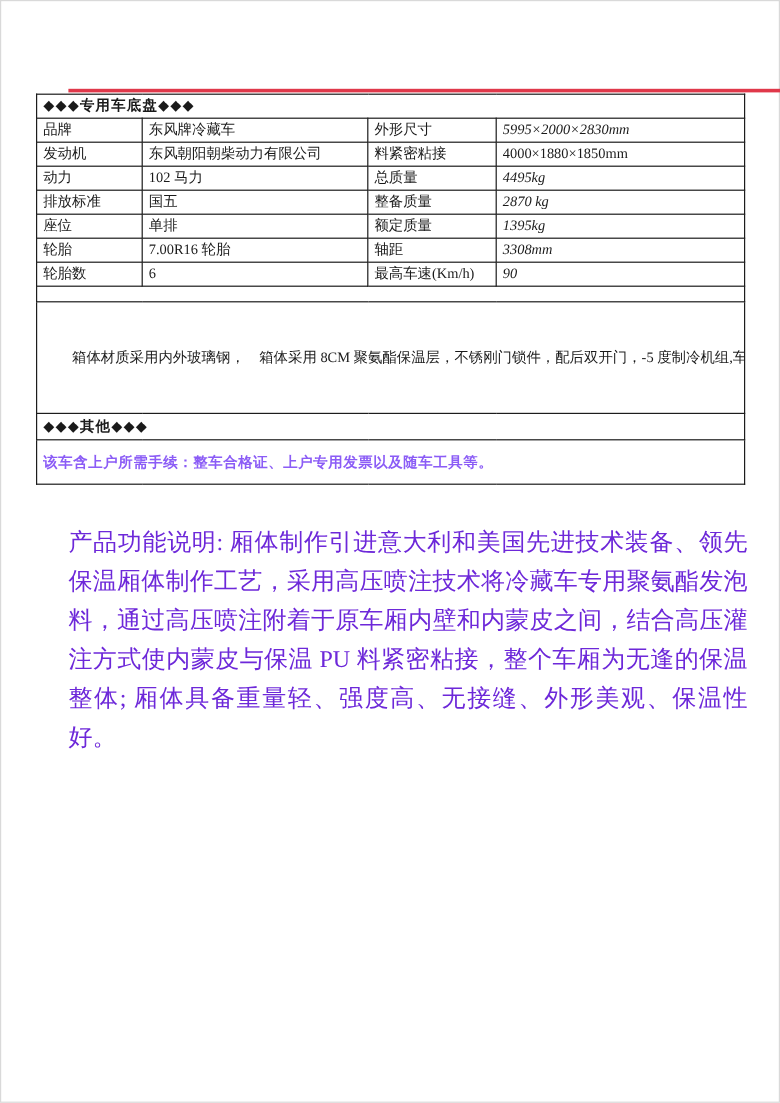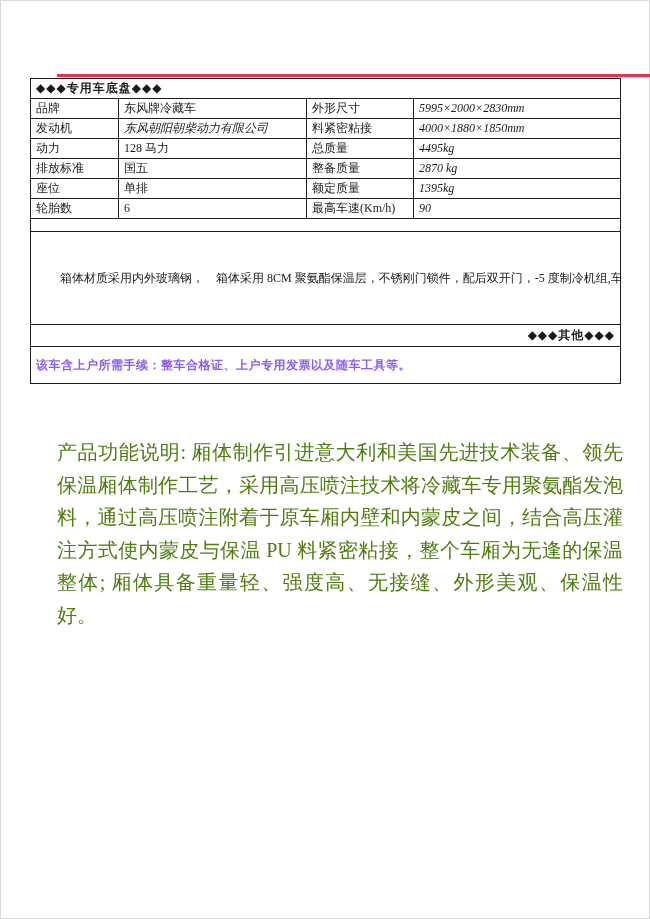--- a/index.html
+++ b/index.html
@@ -35,28 +35,28 @@
     font-size: 12px;
     vertical-align: middle;
     overflow: hidden;
     white-space: nowrap;
   }
   td.section-title {
     font-weight: bold;
     font-size: 13px;
     letter-spacing: 1px;
   }
-  td.small-text { font-size: 10.5px; font-style: italic; }
+  td.small-text { font-size: 10.5px; }
   td.dim-val { font-size: 13px; font-style: italic; }
   tr.hdr-row   { height: 20px; }
   tr.data-row  { height: 20px; }
   tr.spacer-row{ height: 13px; }
   tr.boxhdr-row{ height: 23px; }
   tr.desc-row  { height: 93px; }
-  tr.other-row { height: 22px; text-align: right; }
+  tr.other-row { height: 22px; }
   tr.notice-row{ height: 37px; }
   td.box-desc {
     white-space: normal;
     vertical-align: top;
     padding: 9px 7px 4px 7px;
     font-size: 12.5px;
     line-height: 21px;
     text-indent: 2em;
     text-align: justify;
   }
@@ -67,21 +67,21 @@
     letter-spacing: 0.5px;
   }
   .product-desc {
     position: absolute;
     left: 57px; top: 436px;
     width: 566px;
     font-size: 20px;
     line-height: 32.5px;
     text-align: justify;
     text-justify: inter-ideograph;
-    color: #4d7c0f;
+    color: #6d28d9;
   }
 </style>
 </head>
 <body>
 
 <div class="page-edge"></div>
 <div class="red-line"></div>
 
 <table class="spec">
   <colgroup>
@@ -101,35 +101,41 @@
     <td class="dim-val">5995×2000×2830mm</td>
   </tr>
   <tr class="data-row">
     <td>发动机</td>
     <td class="small-text">东风朝阳朝柴动力有限公司</td>
     <td>料紧密粘接</td>
     <td class="small-text">4000×1880×1850mm</td>
   </tr>
   <tr class="data-row">
     <td>动力</td>
-    <td>128 马力</td>
+    <td>102 马力</td>
     <td>总质量</td>
     <td class="dim-val">4495kg</td>
   </tr>
   <tr class="data-row">
     <td>排放标准</td>
     <td>国五</td>
     <td>整备质量</td>
     <td class="dim-val">2870 kg</td>
   </tr>
   <tr class="data-row">
     <td>座位</td>
     <td>单排</td>
     <td>额定质量</td>
     <td class="dim-val">1395kg</td>
+  </tr>
+  <tr class="data-row">
+    <td>轮胎</td>
+    <td>7.00R16 轮胎</td>
+    <td>轴距</td>
+    <td class="dim-val">3308mm</td>
   </tr>
   <tr class="data-row">
     <td>轮胎数</td>
     <td>6</td>
     <td>最高车速(Km/h)</td>
     <td class="dim-val">90</td>
   </tr>
   <tr class="spacer-row">
     <td colspan="4"></td>
   </tr>

